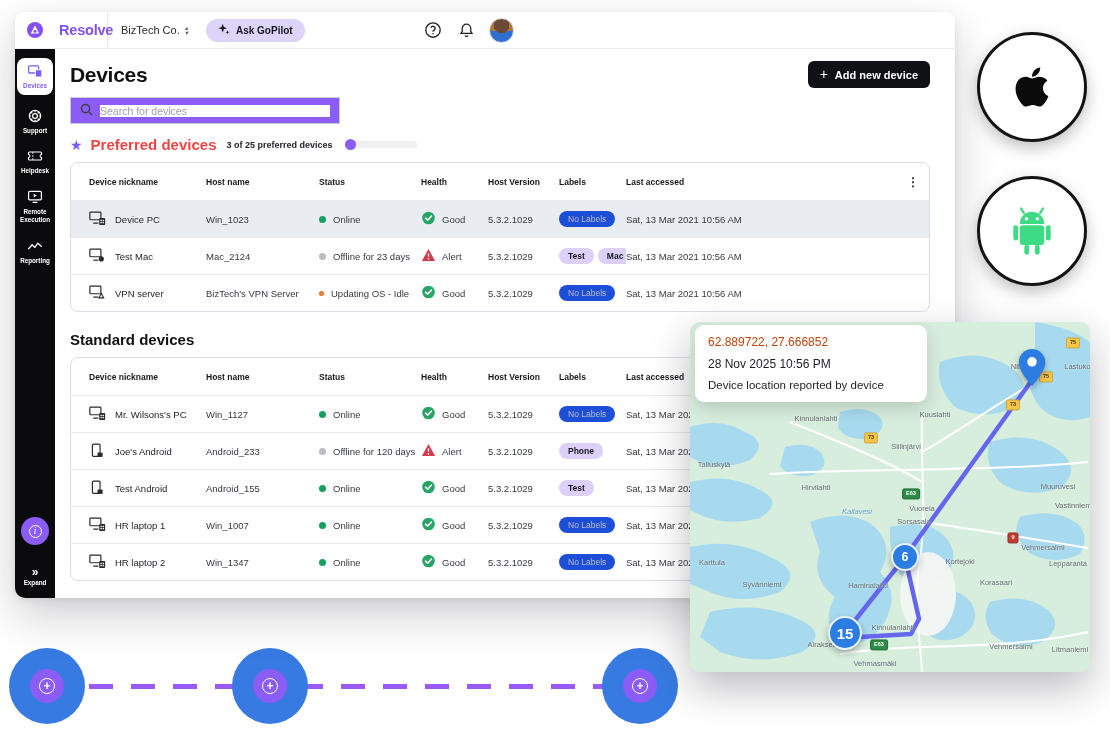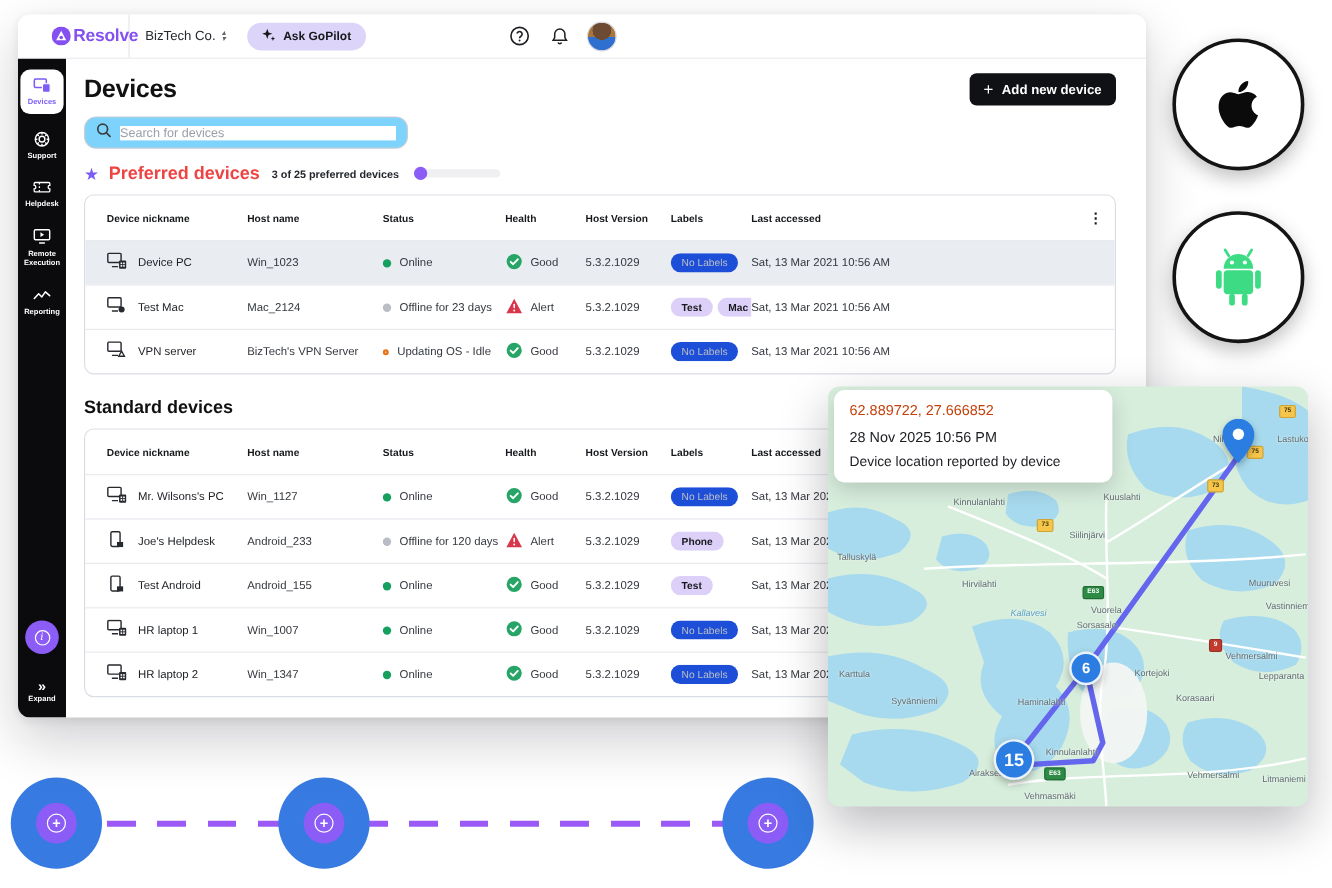--- a/index.html
+++ b/index.html
@@ -6,21 +6,21 @@
   html,body { width:1110px; height:740px; background:#fff; font-family:"Liberation Sans", sans-serif; overflow:hidden; }
   .canvas { position:relative; width:1110px; height:740px; background:#fff; }
 
   
   .app-window { position:absolute; left:15px; top:12px; width:940px; height:586px; background:#fff;
     border-radius:10px; box-shadow:0 18px 45px rgba(15,15,30,.20), 0 2px 8px rgba(0,0,0,.08); overflow:hidden;
     display:flex; flex-direction:column; z-index:2; }
 
   
   .topbar { height:37px; flex:0 0 37px; display:flex; align-items:center; border-bottom:1px solid #ebecf0; background:#fff; padding-right:16px; }
-  .logo-area { width:93px; display:flex; align-items:center; gap:2px; padding-left:28px; border-right:1px solid #e6e7eb; height:100%; }
+  .logo-area { width:93px; display:flex; align-items:center; gap:16px; padding-left:12px; border-right:1px solid #e6e7eb; height:100%; }
   .logo-mark { width:16px; height:16px; flex:0 0 16px; }
   .logo-text { font-size:14.5px; font-weight:800; color:#8450f0; letter-spacing:-.2px; }
   .org-selector { display:flex; align-items:center; gap:5px; margin-left:13px; font-size:11px; color:#26292e; cursor:pointer;justify-content:space-between; }
   .updown { display:flex; flex-direction:column; line-height:5px; font-size:6.5px; color:#5d6168; }
   .topbar-search { margin-left:auto; width:185px; height:25px; background:#f2f3f6; border-radius:6px; display:flex; align-items:center; gap:7px; padding:0 9px; color:#9aa0a8; }
   .topbar-search input { border:none; outline:none; background:transparent; font-size:10.5px; color:#55595f; width:100%; font-family:inherit; }
   .topbar-search input::placeholder { color:#9aa0a8; }
   .gopilot-btn { margin-left:18px; height:23px; background:#ddd4f9; border:none; border-radius:13px; display:flex; align-items:center; gap:6px; padding:0 12px; font-size:10px; font-weight:700; color:#17181b; cursor:pointer; font-family:inherit; }
   .help-btn { margin-left:118px; }
   .iconbtn { width:20px; height:20px; display:flex; align-items:center; justify-content:center; background:none; border:none; cursor:pointer; }
@@ -43,21 +43,21 @@
   .expand { display:flex; flex-direction:column; align-items:center; gap:2px; cursor:pointer; }
   .expand .chev { color:#fff; font-size:12px; font-weight:700; line-height:10px; }
   .expand .lbl { color:#fff; font-size:6.3px; font-weight:700; }
 
   
   .main { flex:1; padding:12px 25px 0 15px; min-width:0; }
   .page-head { display:flex; align-items:center; justify-content:space-between; }
   .page-title { font-size:21px; font-weight:800; color:#111; letter-spacing:-.3px; }
   .add-btn { background:#101114; color:#fff; border:none; border-radius:6px; height:27px; padding:0 12px; font-size:11px; font-weight:700; display:flex; align-items:center; gap:7px; cursor:pointer; font-family:inherit; }
   .add-btn .plus { font-size:14px; font-weight:400; margin-top:-1px; }
-  .dev-search { margin-top:9px; width:270px; height:27px; border:1px solid #c9ced6; border-radius:10px; display:flex; align-items:center; gap:7px; padding:0 9px; background:#7dd3fc; }
+  .dev-search { margin-top:9px; width:270px; height:27px; border:1px solid #c9ced6; border-radius:0; display:flex; align-items:center; gap:7px; padding:0 9px; background:#8b5cf6; }
   .dev-search input { border:none; outline:none; font-size:10.5px; width:100%; color:#44484e; font-family:inherit; }
   .dev-search input::placeholder { color:#9aa0a8; }
   .section-row { margin-top:12px; display:flex; align-items:center; gap:8px; }
   .star { color:#7b5cf5; font-size:14px; }
   .section-title { font-size:15px; font-weight:800; color:#ef4444; }
   .pref-count { font-size:9px; font-weight:600; color:#23262b; margin-left:2px; }
   .progress { position:relative; width:72px; height:7px; background:#f0f0f3; border-radius:4px; margin-left:4px; }
   .progress .dot { position:absolute; left:0; top:-2px; width:11px; height:11px; border-radius:50%; background:#8b5cf6; }
   .std-title { margin-top:19px; font-size:15px; font-weight:800; color:#111; }
 
@@ -395,21 +395,21 @@
               <div class="cell"><span class="pill none">No Labels</span></div>
               <div class="cell">Sat, 13 Mar 2021 10:56 AM</div>
               <div class="cell"></div>
             </div>
             <div class="trow">
               <div class="cell nick">
                 <span><svg class="dev-ic" viewBox="0 0 20 17">
                     <rect x="4" y="1" width="9" height="14.5" rx="1.4" fill="none" stroke="#26292e" stroke-width="1.4"></rect>
                     <rect x="10" y="11" width="6" height="5" fill="#26292e"></rect>
                   </svg></span>
-                <span>Joe's Helpdesk</span>
+                <span>Joe's Android</span>
               </div>
               <div class="cell">Android_233</div>
               <div class="cell status-cell">
                 <span class="sdot offline"></span>
                 <span>Offline for 120 days</span>
               </div>
               <div class="cell health-cell">
                 <span><svg class="h-ic" viewBox="0 0 16 15">
                     <path d="M8 1 15 14H1Z" fill="#d8374b"></path>
                     <rect x="7.3" y="5.5" width="1.4" height="4" rx=".7" fill="#fff"></rect>

